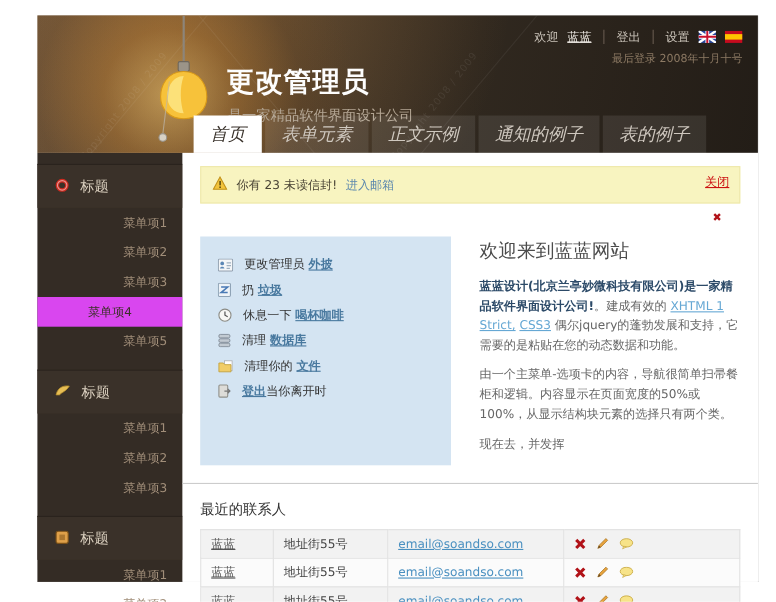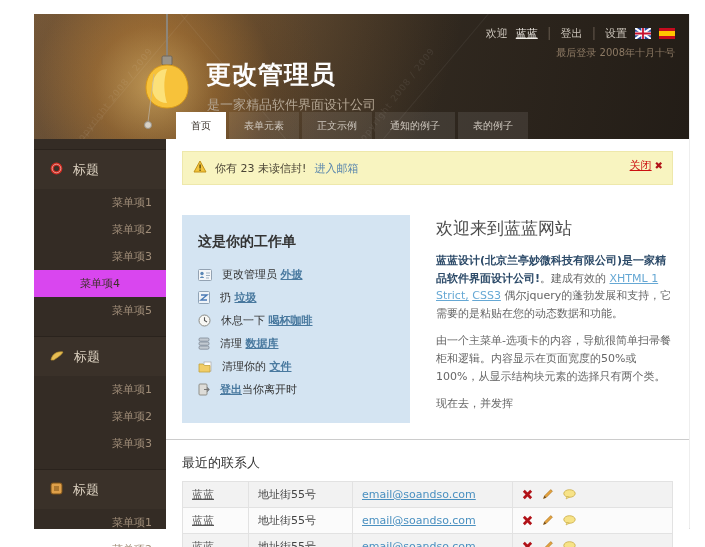--- a/index.html
+++ b/index.html
@@ -37,43 +37,44 @@
   .user-strip .sep { color:#6e6155; }
   .user-link { color:#f0ece6; text-decoration:underline; cursor:pointer; }
   .strip-link { color:#c9c2b8; cursor:pointer; }
   .flag { display:inline-block; line-height:0; cursor:pointer; }
   .last-login { position:absolute; top:32px; right:14px; color:#8d7a64; font-size:10px; }
   .site-title { position:absolute; left:172px; top:44px; color:#fdfdfd; font-size:25px; font-weight:bold; letter-spacing:1px; }
   .site-subtitle { position:absolute; left:173px; top:82px; color:#b3a593; font-size:13px; }
   
   .tabs { position:absolute; left:142px; bottom:0; display:flex; gap:3px; }
   .tab {
-    padding:7px 15px 6px; font-size:10px; color:#cfc8bf; cursor:pointer;
+    padding:7px 15px 6px; font-size:16px; color:#cfc8bf; cursor:pointer;
     background:rgba(255,255,255,.09);
+    font-style:italic;
   }
   .tab.active { background:#fff; color:#3a332c; }
   
   .bodyrow { display:flex; height:390px; }
   .sidebar { width:132px; background:#342c25; padding-top:10px; flex:none; }
   .side-section-title {
     display:flex; align-items:center; gap:10px; padding:11px 24px 10px 16px;
     color:#ddd2c1; font-size:13px; border-top:1px solid #2a231d; background:#3a3129;
   }
   .side-item {
     text-align:right; padding:6px 14px; color:#a18e79; font-size:11px; cursor:pointer;
   }
   .side-item.active { background:#d946ef; color:#3b3128;text-align:center; }
   
   .content { flex:1; background:#fff; padding:12px 16px 0; position:relative; }
   .alert {
     display:flex; align-items:center; gap:8px; background:#f8f4c0; border:1px solid #eee8ab;
     padding:8px 10px; color:#4a4435; position:relative;
   }
   .alert-link { color:#5b87ad; cursor:pointer; }
-  .alert-close { position:absolute; right:9px; top:6px; display:flex; align-items:center; gap:3px; cursor:pointer; }
+  .alert-close { position:absolute; right:9px; top:6px; display:flex; align-items:center; gap:20px; cursor:pointer;flex-direction:column; }
   .alert-close .txt { color:#cc1111; text-decoration:underline; font-size:11px; }
   .alert-close .x { color:#b11218; font-size:10px; font-weight:bold; }
   .columns { display:flex; margin-top:30px; }
   .todo-box { width:228px; background:#d4e4f2; padding:14px 16px 18px; flex:none; }
   .todo-title { font-size:14px; color:#333; margin:4px 0 12px; font-weight:bold; }
   .todo-item { display:flex; align-items:center; gap:10px; padding:4px 0; color:#333; }
   .todo-item .ic { flex:none; line-height:0; }
   .todo-link { color:#49799f; text-decoration:underline; cursor:pointer;font-weight:bold; }
   .welcome { flex:1; padding-left:26px; padding-top:2px; }
   .welcome h2 { font-size:17px; color:#4c4c4c; font-weight:normal; margin-bottom:12px; }
@@ -211,21 +212,20 @@
         <span class="alert-link">进入邮箱</span>
         <span class="alert-close">
           <span class="txt">关闭</span>
           <span class="x">✖</span>
         </span>
       </div>
 
       <div class="columns">
 
         <div class="todo-box">
-          <div class="todo-title">这是你的工作单</div>
 
           <div class="todo-item">
             <span class="ic">
               <svg width="14" height="12" viewBox="0 0 14 12">
                   <rect x="0.5" y="0.5" width="13" height="11" rx="1" fill="#f4f6f8" stroke="#93a2b2"></rect>
                   <circle cx="4" cy="4.5" r="1.7" fill="#5b87b5"></circle>
                   <path d="M2 9 C2 7 6 7 6 9 Z" fill="#5b87b5"></path>
                   <line x1="8" y1="4" x2="12" y2="4" stroke="#9fb0c0"></line>
                   <line x1="8" y1="6.5" x2="12" y2="6.5" stroke="#9fb0c0"></line>
                   <line x1="8" y1="9" x2="11" y2="9" stroke="#9fb0c0"></line>

